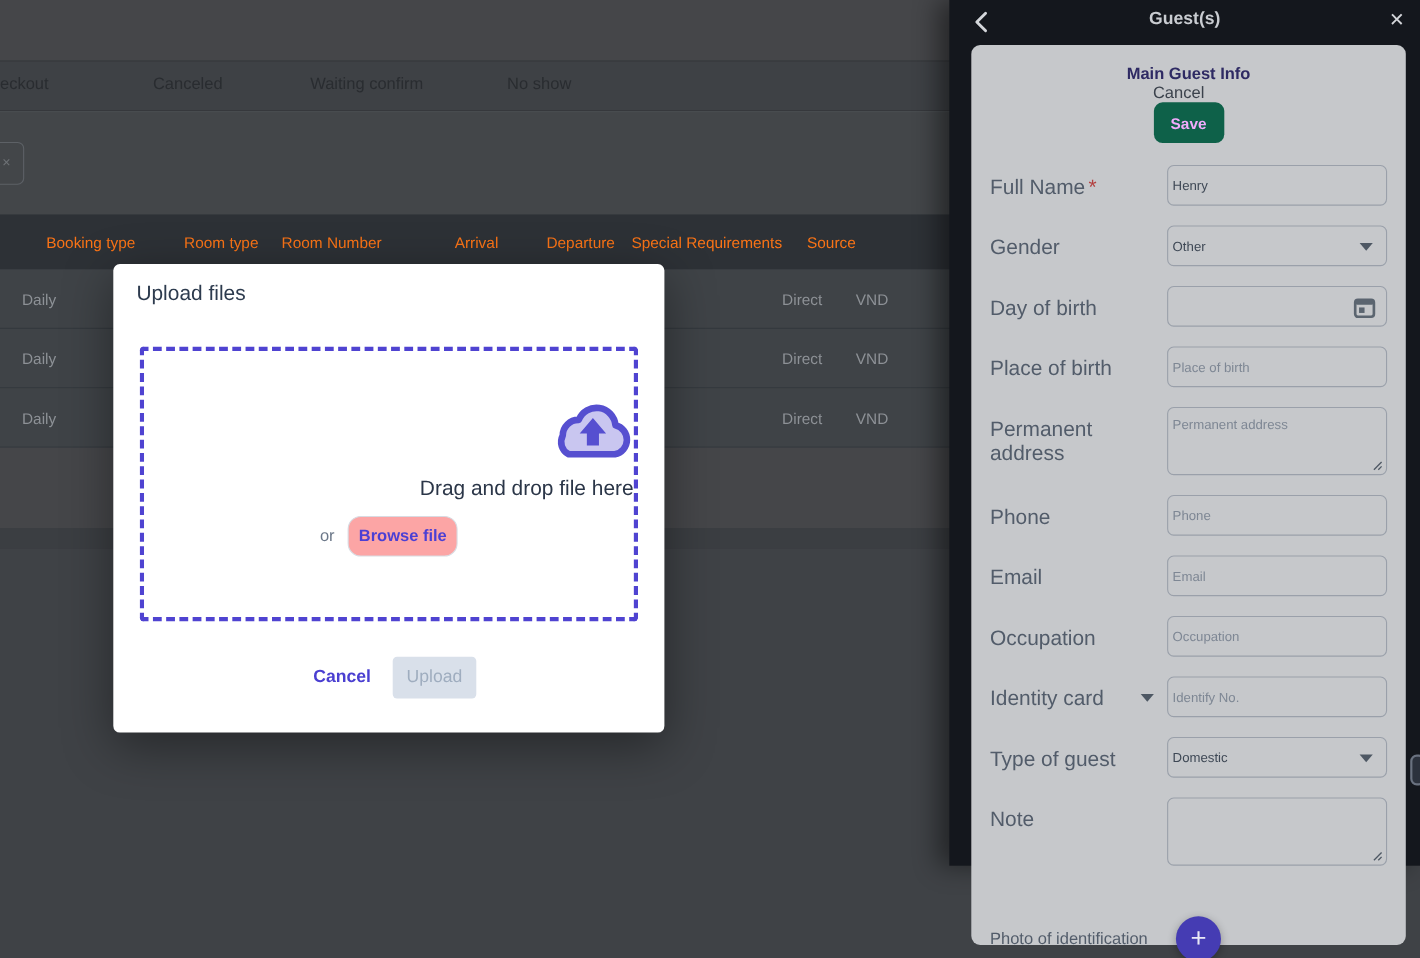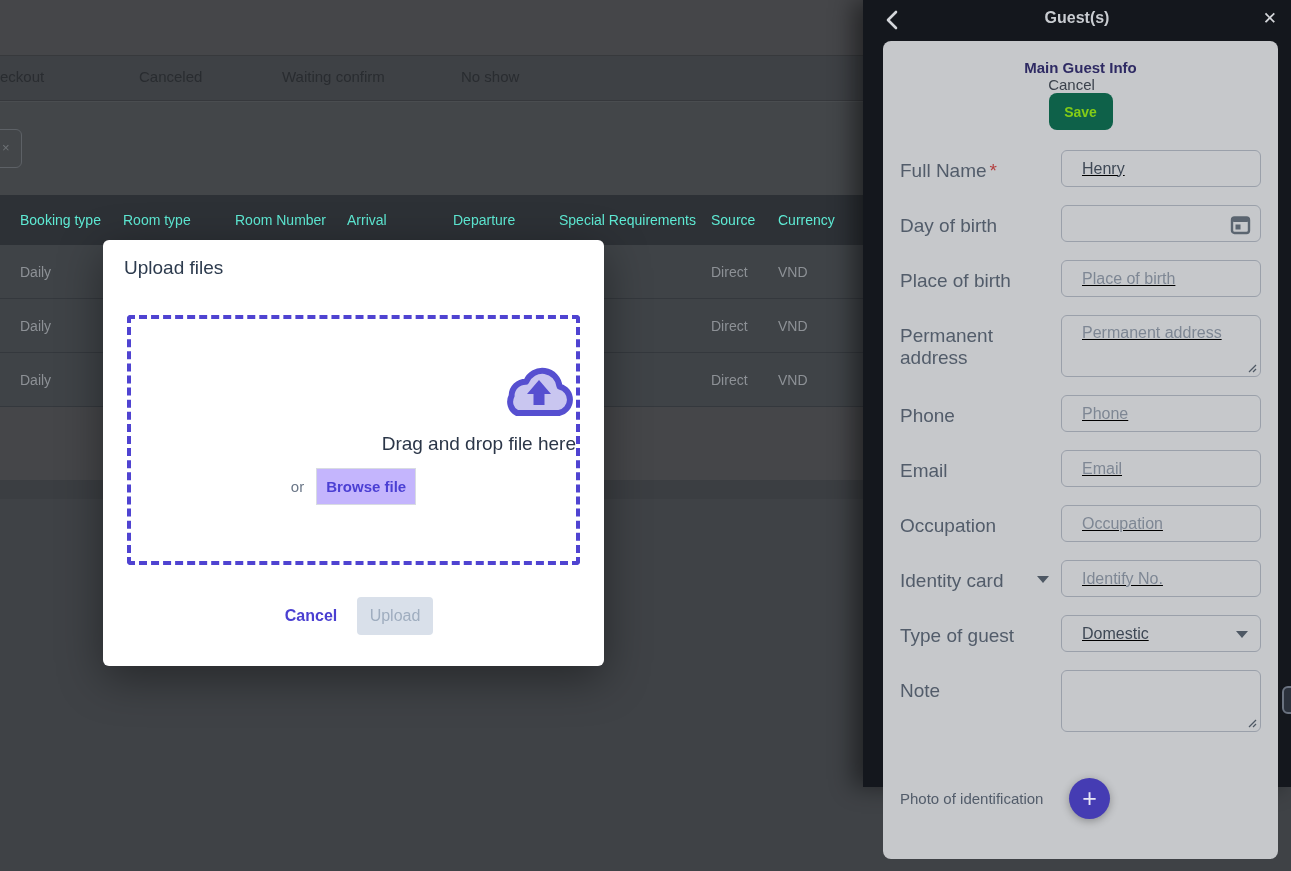--- a/index.html
+++ b/index.html
@@ -11,67 +11,67 @@
   .top-strip{position:absolute;left:0;top:0;width:1291px;height:55px;background:#454649;}
   .tab-bar{position:absolute;left:0;top:55px;width:1291px;height:46px;background:#3e4145;
     border-top:1px solid #37393c;border-bottom:1px solid #36383c;}
   .tab{position:absolute;top:12px;font-size:15px;color:#292c30;white-space:nowrap;}
   .filter-band{position:absolute;left:0;top:101px;width:1291px;height:94px;background:#434649;border-top:1px solid #4a4d50;}
   .chip{position:absolute;left:-30px;top:27px;width:52px;height:39px;border:1px solid #5d6166;border-radius:6px;}
   .chip-x{position:absolute;left:31px;top:10px;font-size:13px;color:#6e7276;}
   .thead{position:absolute;left:0;top:195px;width:1291px;height:50px;background:#2d3136;
     display:grid;grid-template-columns:103px 112px 112px 106px 106px 152px 67px 1fr;
     padding-left:20px;align-items:center;}
-  .thead span{font-size:14px;color:#5eead4;white-space:nowrap;}
+  .thead span{font-size:14px;color:#f97316;white-space:nowrap;text-align:right;}
   .tbody{position:absolute;left:0;top:245px;width:1291px;}
   .trow{display:grid;grid-template-columns:103px 112px 112px 106px 106px 152px 67px 1fr;
     padding-left:20px;align-items:center;height:54px;background:#3f4347;border-bottom:1px solid #34383d;}
   .trow span{font-size:14px;color:#8d9196;white-space:nowrap;}
   .band-b{position:absolute;left:0;top:407px;width:1291px;height:73px;background:#454649;}
   .band-c{position:absolute;left:0;top:480px;width:1291px;height:19px;background:#3b3e42;}
 
   
   .modal{position:absolute;left:103px;top:240px;width:501px;height:426px;background:#ffffff;
     border-radius:6px;box-shadow:0 12px 45px rgba(0,0,0,.4);z-index:30;}
   .modal-title{position:absolute;left:21px;top:17px;font-size:19px;color:#2d3b4e;}
   .dropzone{position:absolute;left:24px;top:75px;width:453px;height:250px;
     border:4px dashed #4f43d1;border-radius:4px;text-align:right;padding-top:44px;}
   .drag-text{margin-top:10px;font-size:19px;color:#2b3648;}
   .or-row{margin-top:13px;display:flex;align-items:center;justify-content:center;gap:12px;}
   .or-text{font-size:15px;color:#6b7788;}
-  .browse-btn{width:100px;height:37px;background:#c4b5fd;border:1px solid #d8dbe2;border-radius:0;
+  .browse-btn{width:100px;height:37px;background:#fca5a5;border:1px solid #d8dbe2;border-radius:12px;
     font-size:15px;color:#4b3fd4;font-weight:bold;display:flex;align-items:center;justify-content:center;cursor:pointer;}
   .modal-cancel{position:absolute;left:178px;top:367px;width:60px;text-align:center;
     font-size:16px;color:#4a3fd1;font-weight:bold;cursor:pointer;}
   .upload-btn{position:absolute;left:254px;top:357px;width:76px;height:38px;background:#d9e0ea;
     border:none;border-radius:4px;font-size:16px;color:#9fadbf;font-family:Liberation Sans, sans-serif;}
 
   
   .drawer{position:absolute;left:863px;top:0;width:428px;height:787px;background:#14171d;
     box-shadow:-10px 0 22px rgba(0,0,0,.45);z-index:20;}
   .drawer-header{position:absolute;left:0;top:0;width:100%;height:41px;}
   .back-icon{position:absolute;left:20px;top:8px;cursor:pointer;}
   .drawer-title{position:absolute;left:0;top:9px;width:100%;text-align:center;
     font-size:16px;font-weight:bold;color:#c9ccd1;}
   .close-icon{position:absolute;right:14px;top:8px;font-size:17px;color:#d4d6da;cursor:pointer;}
   .card{position:absolute;left:20px;top:41px;width:395px;height:818px;background:#c6c8cb;
     border-radius:8px;padding:0 17px;}
   .card-head{display:flex;align-items:center;padding-top:18px;flex-direction:column;}
   .card-title{font-size:15px;font-weight:bold;color:#2e2a63;flex:1;}
   .card-cancel{font-size:15px;color:#3b424c;margin-right:18px;cursor:pointer;}
   .save-btn{width:64px;height:37px;background:#0e6149;border:none;border-radius:8px;
-    color:#84cc16;font-size:14px;font-weight:bold;font-family:inherit;cursor:pointer;}
+    color:#f0abfc;font-size:14px;font-weight:bold;font-family:inherit;cursor:pointer;}
   .fields{margin-top:20px;}
   .frow{display:flex;margin-bottom:18px;}
   .frow .flabel{flex:1;padding-top:10px;font-size:19px;color:#525c6a;position:relative;}
   .req{color:#b34040;margin-left:3px;}
   .lcaret{position:absolute;right:12px;top:16px;width:0;height:0;
     border-left:6px solid transparent;border-right:6px solid transparent;border-top:7px solid #4e5864;}
   .control{position:relative;width:200px;height:37px;border:1px solid #9aa0aa;border-radius:6px;
-    display:flex;align-items:center;padding-left:20px;font-size:16px;text-decoration:underline;}
+    display:flex;align-items:center;padding-left:4px;font-size:12px;}
   .control.tall{height:62px;align-items:flex-start;padding-top:8px;}
   .val{color:#3e4855;}
   .ph{color:#7e8794;}
   .scaret{position:absolute;right:12px;top:15px;width:0;height:0;
     border-left:6px solid transparent;border-right:6px solid transparent;border-top:7px solid #4e5864;}
   .icon-wrap{position:absolute;right:9px;top:8px;line-height:0;}
   .resize-wrap{position:absolute;right:3px;bottom:3px;line-height:0;}
   .photo-row{display:flex;margin-top:46px;}
   .photo-label{flex:1;padding-top:12px;font-size:15px;color:#525c6a;}
   .plus-col{width:200px;}
@@ -163,20 +163,27 @@
         <button class="save-btn">Save</button>
       </div>
       <div class="fields">
           <div class="frow">
             <span class="flabel">Full Name<span class="req">*</span></span>
             <div class="control">
               <span class="val">Henry</span>
             </div>
           </div>
           <div class="frow">
+            <span class="flabel">Gender</span>
+            <div class="control">
+              <span class="val">Other</span>
+              <span class="scaret"></span>
+            </div>
+          </div>
+          <div class="frow">
             <span class="flabel">Day of birth</span>
             <div class="control">
               <span class="icon-wrap"><svg width="21" height="21" viewBox="0 0 21 21">
                   <rect x="2" y="3.5" width="17" height="15.5" rx="2.5" fill="none" stroke="#5b6570" stroke-width="2.4"></rect>
                   <rect x="2" y="3.5" width="17" height="4.6" rx="2" fill="#5b6570"></rect>
                   <rect x="5.5" y="10.5" width="5" height="5" fill="#5b6570"></rect>
                 </svg></span>
             </div>
           </div>
           <div class="frow">

